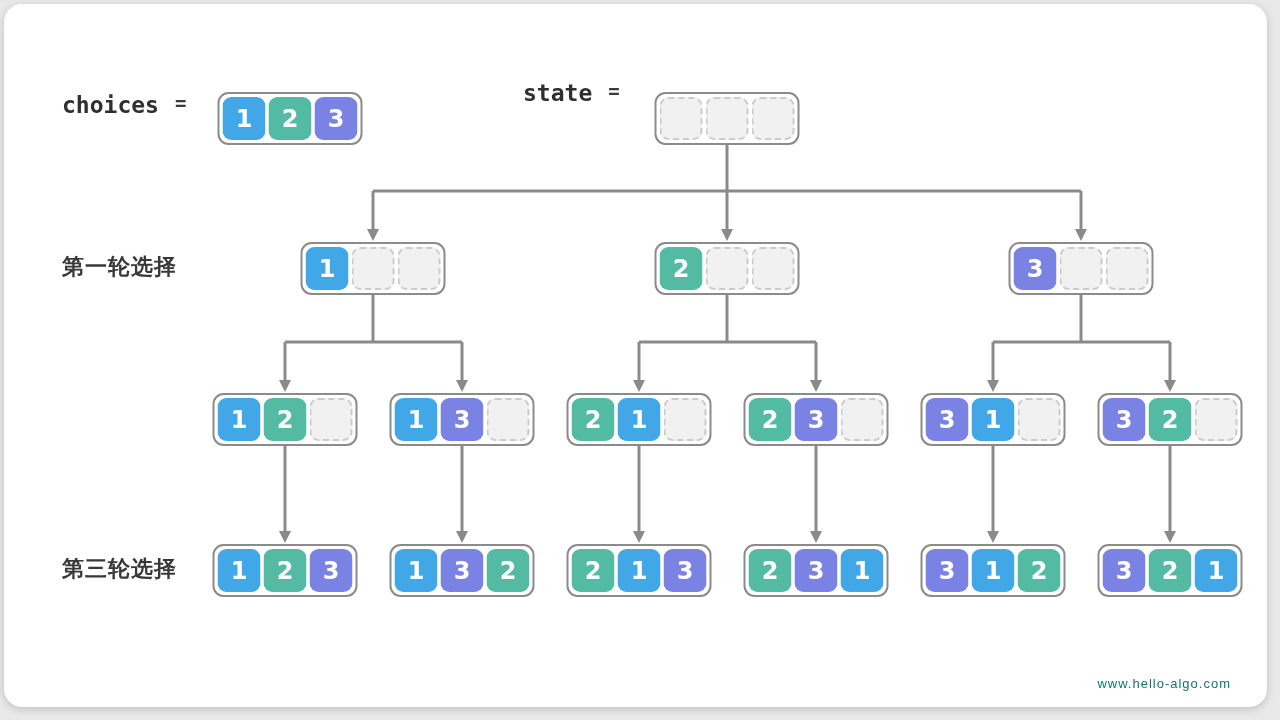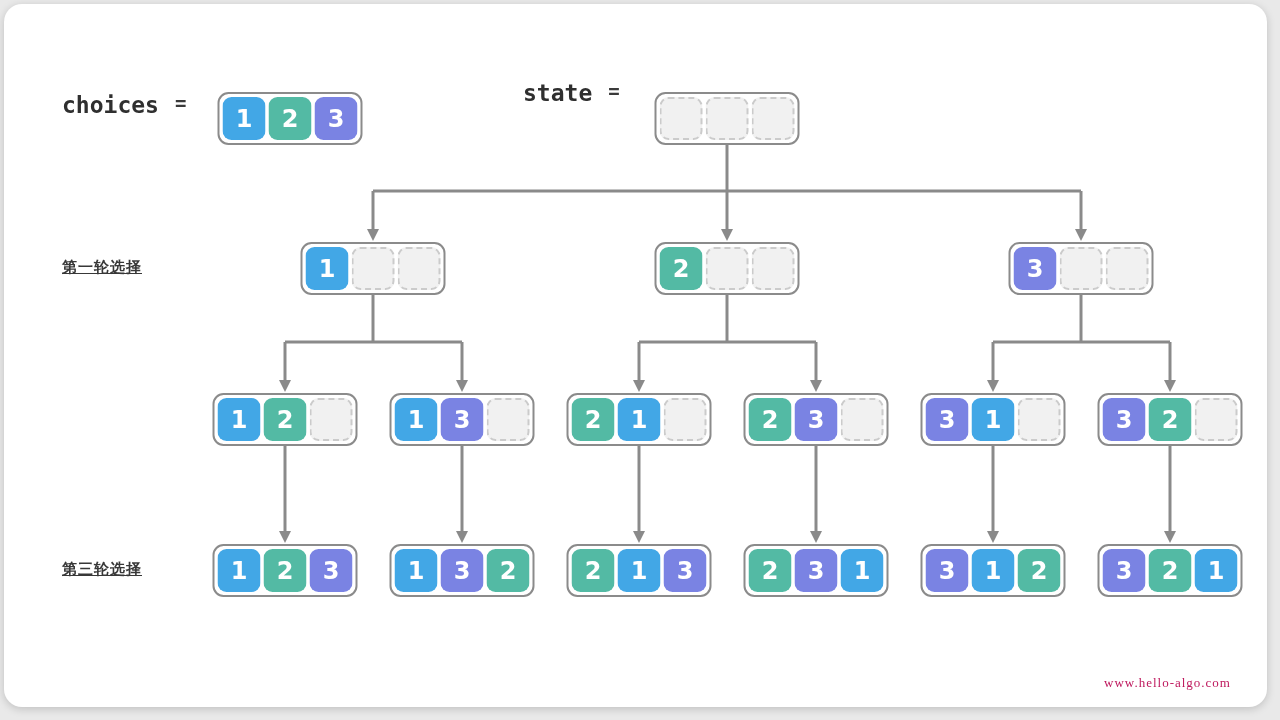--- a/index.html
+++ b/index.html
@@ -41,26 +41,26 @@
     font-family:"DejaVu Sans Mono", monospace; font-weight:bold;
     font-size:23px; color:#2f2f2f;
   }
   .eq {
     font-family:"DejaVu Sans Mono", monospace; font-weight:bold;
     font-size:19px; color:#3a3a3a;
   }
   .rowlabel {
     position:absolute; left:58px; height:50px;
     display:flex; align-items:center;
-    font-size:15px; font-weight:600; color:#383838; letter-spacing:1px;text-decoration:underline;
+    font-size:22px; font-weight:600; color:#383838; letter-spacing:1px;
   }
   .watermark {
     position:absolute; right:36px; bottom:16px;
-    font-family:Liberation Serif, serif; font-size:13px;
-    color:#be185d; letter-spacing:1px;
+    font-family:Liberation Sans, sans-serif; font-size:13px;
+    color:#0f766e; letter-spacing:1px;
   }
 </style>
 </head>
 <body>
 
 <div class="card">
 
   <svg class="connectors" viewBox="0 0 1280 720">
     <defs>
       <marker id="ah" markerUnits="userSpaceOnUse" markerWidth="14" markerHeight="14" refX="9" refY="7" orient="auto">

